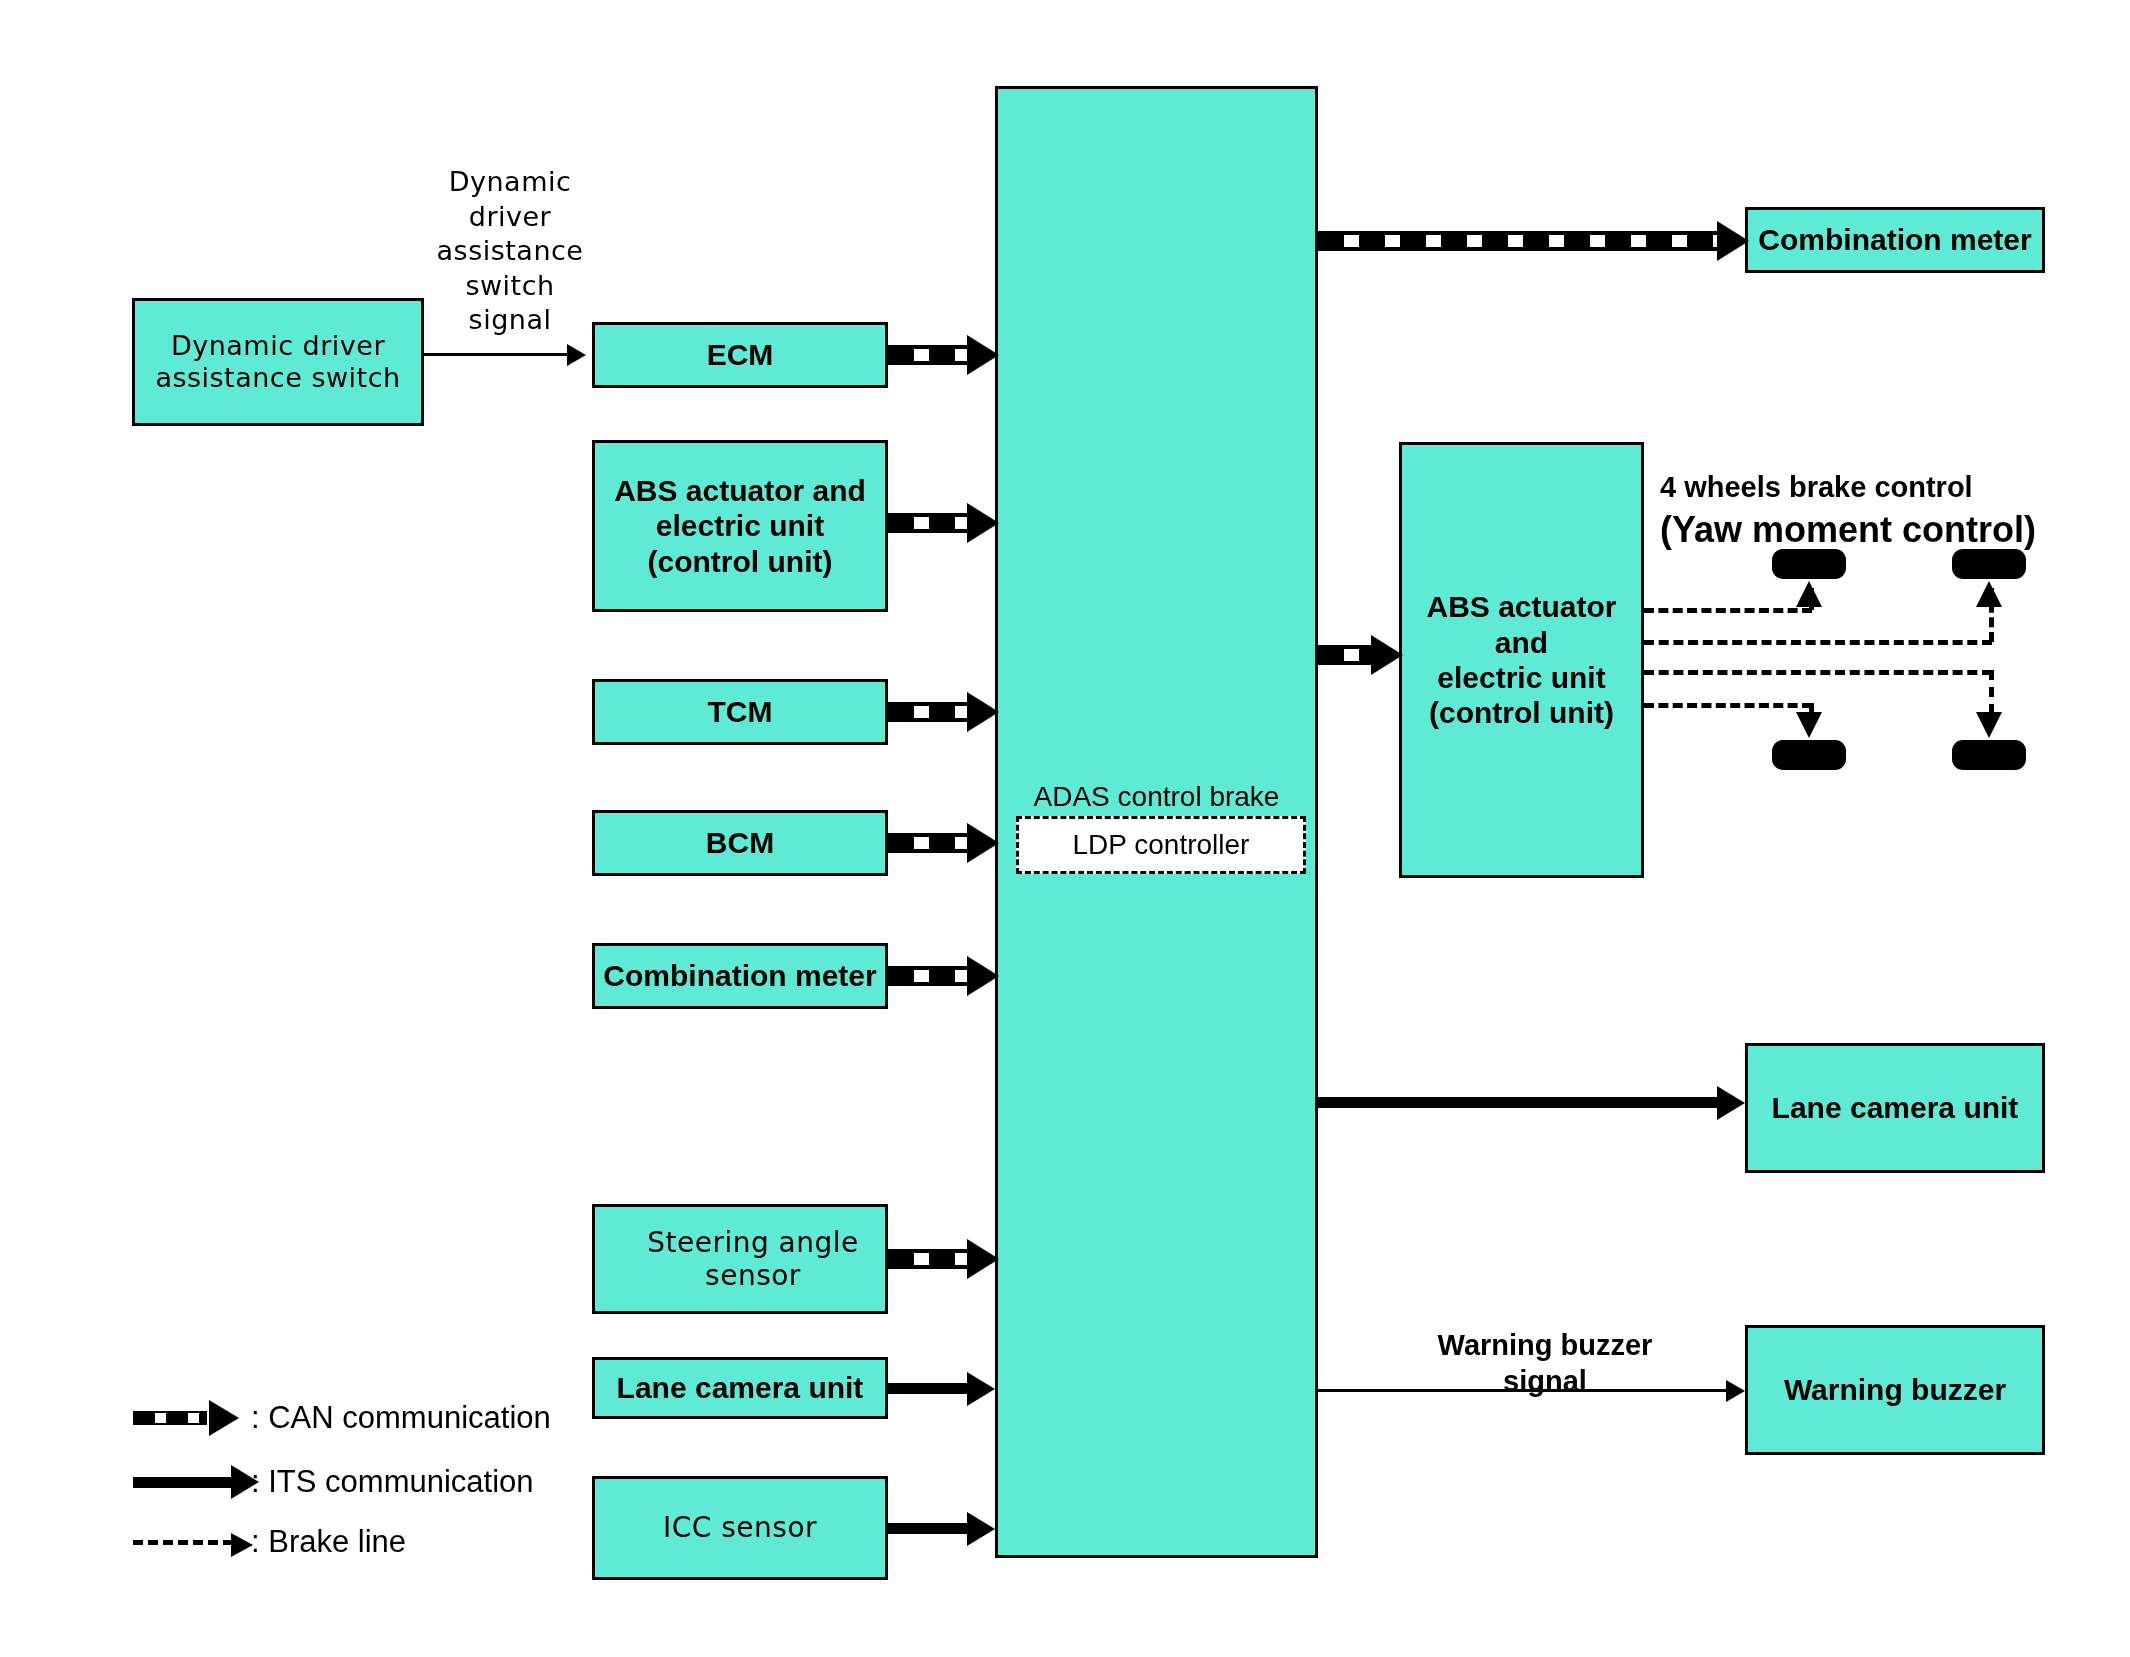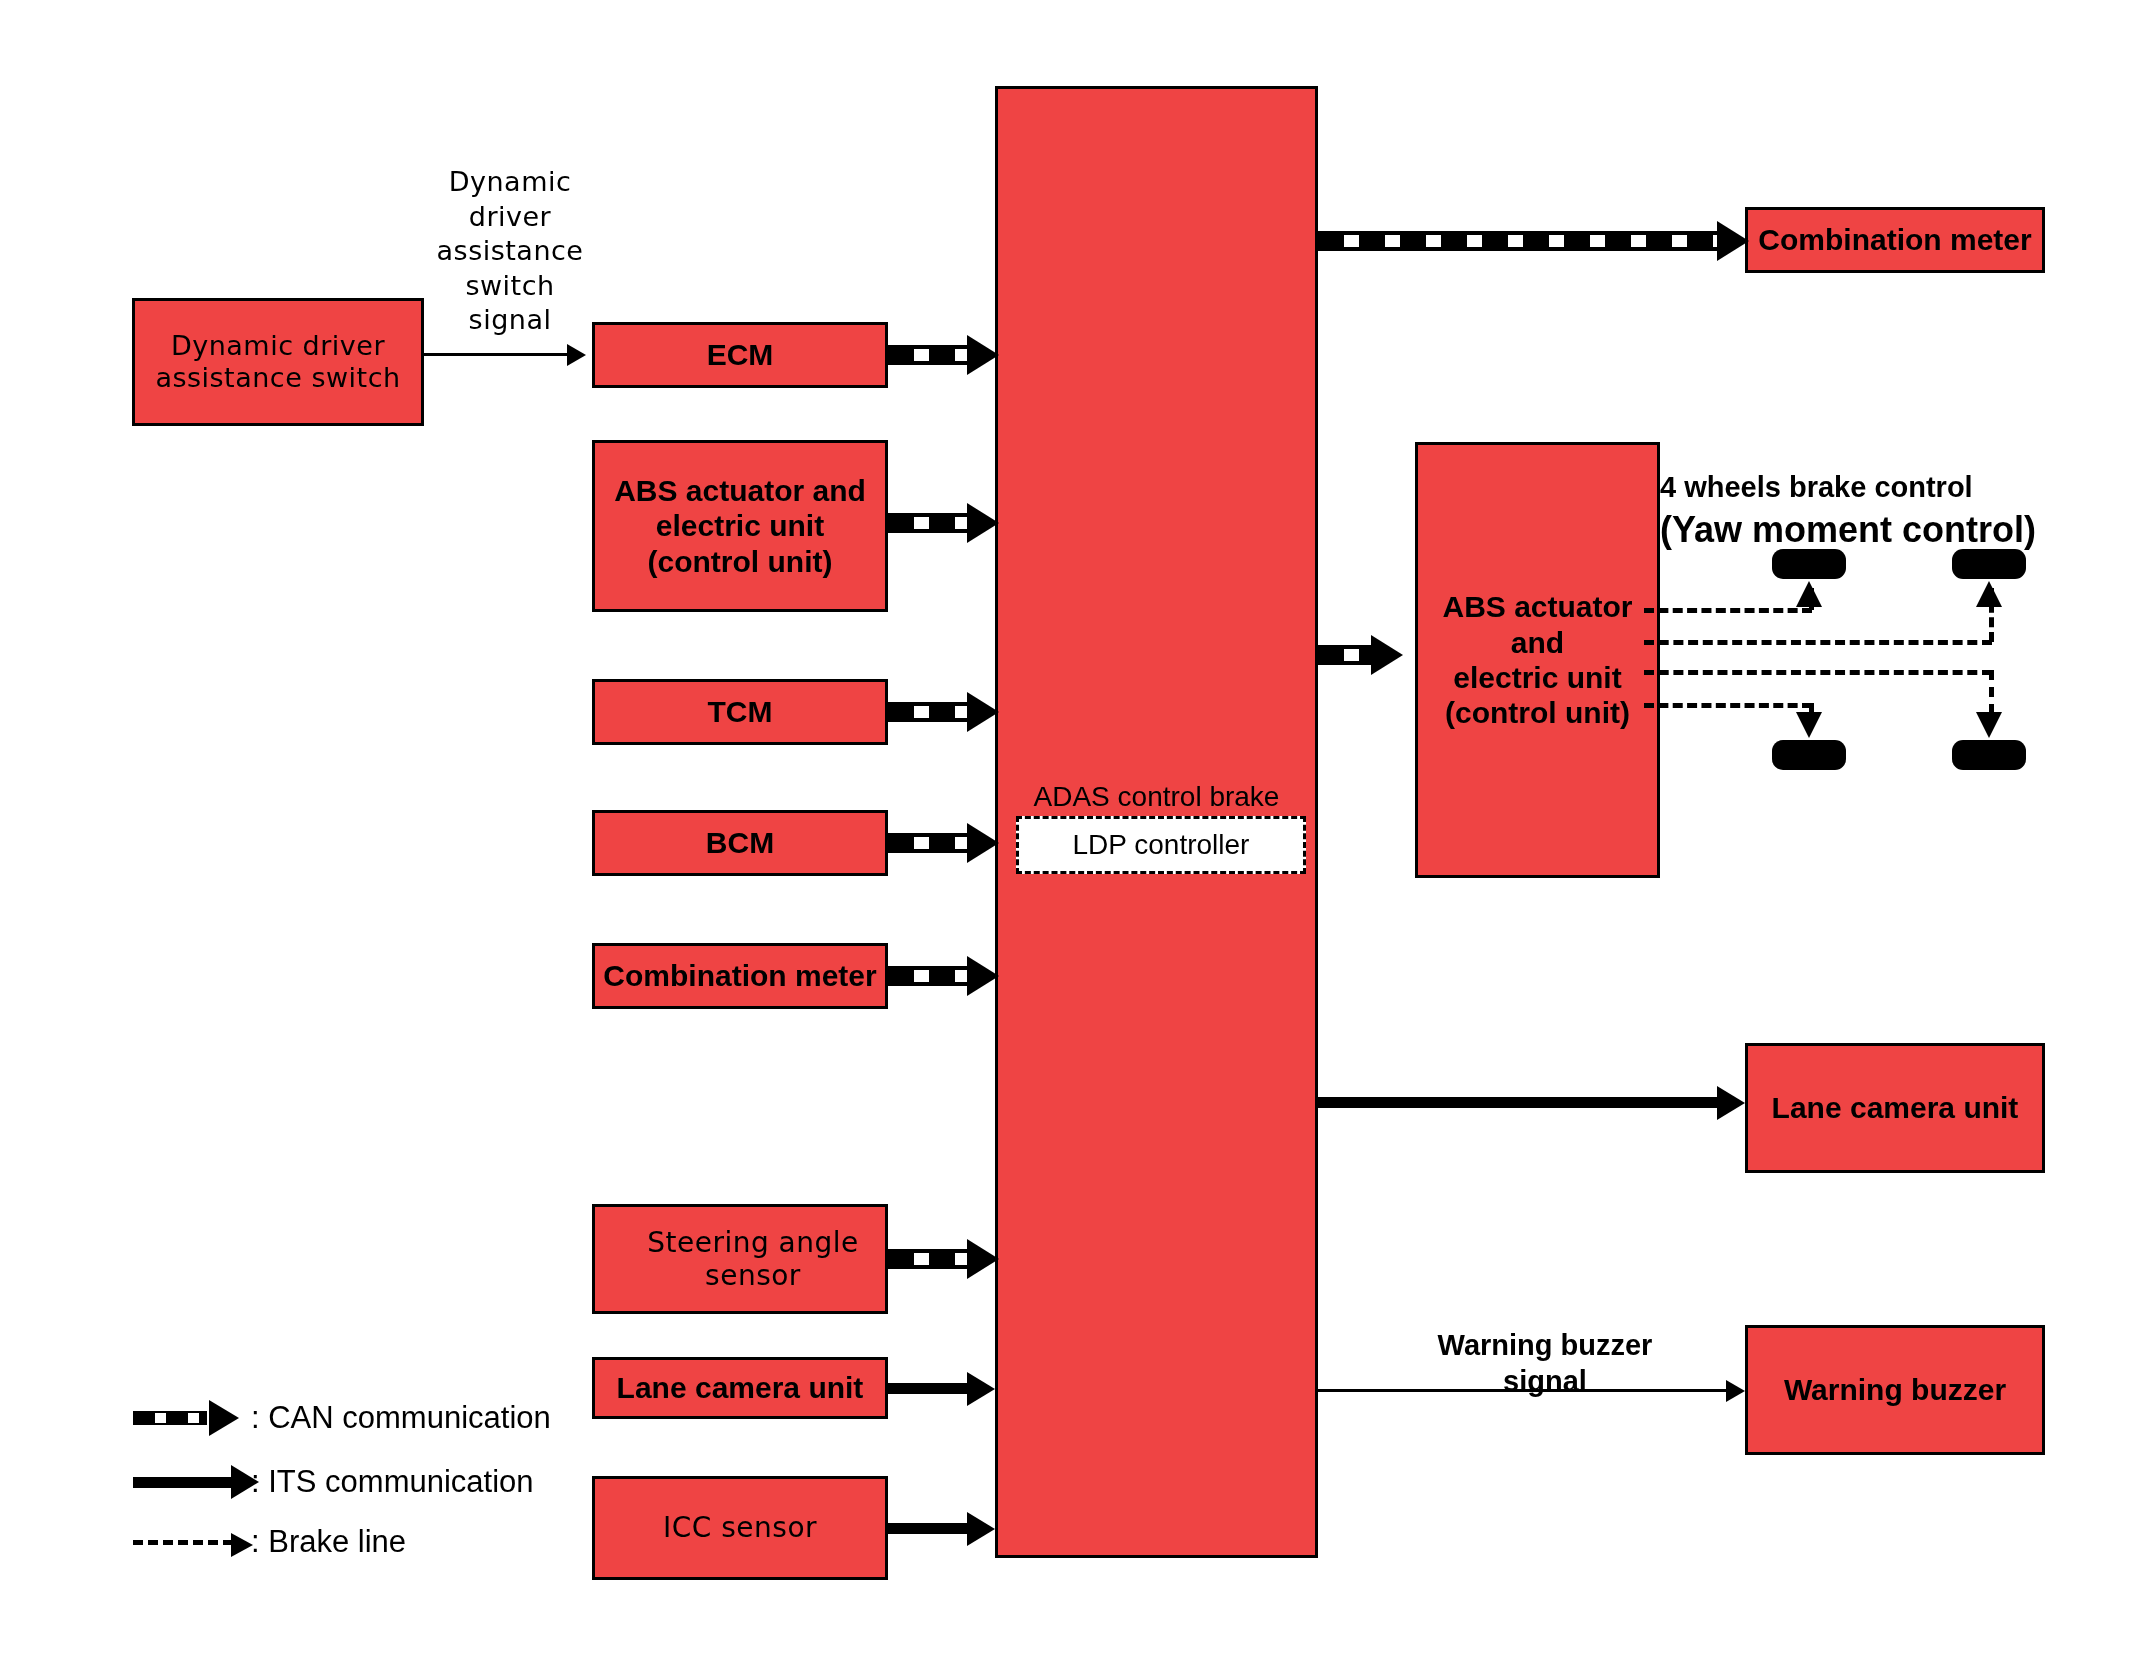--- a/index.html
+++ b/index.html
@@ -3,21 +3,21 @@
 <meta charset="utf-8">
 <style>
   html,body{margin:0;padding:0;background:#fff;}
   body{font-family:"Liberation Sans",sans-serif;}
   #stage{position:relative;width:2130px;height:1657px;background:#fff;overflow:hidden;}
 
   
   .box{
     position:absolute;
     border:3px solid #000;
-    background:#ef4444;
+    background:#5eead4;
     box-sizing:border-box;
     display:flex;align-items:center;justify-content:center;
     text-align:center;
     line-height:1.18;
     color:#000;
     font-family:"Liberation Sans",sans-serif;
   }
   .box span{display:block;padding:0 6px;}
   
   .alt{font-family:"DejaVu Sans",sans-serif;font-weight:400;letter-spacing:.5px;}
@@ -201,21 +201,21 @@
   <div class="box bold" style="left:1745px;top:207px;width:300px;height:66px;font-size:30px;">
     <span>Combination meter</span>
   </div>
 
   <div class="can" style="left:1318px;top:231px;width:427px;">
       <span class="bar">
         <i></i>
       </span>
     </div>
 
-  <div class="box bold" style="left:1399px;top:442px;width:245px;height:436px;font-size:30px;margin-left:16px;">
+  <div class="box bold" style="left:1399px;top:442px;width:245px;height:436px;font-size:30px;">
     <span style="white-space:pre-line;">ABS actuator
 and
 electric unit
 (control unit)</span>
   </div>
 
   <div class="can" style="left:1318px;top:645px;width:81px;">
       <span class="bar">
         <i></i>
       </span>

